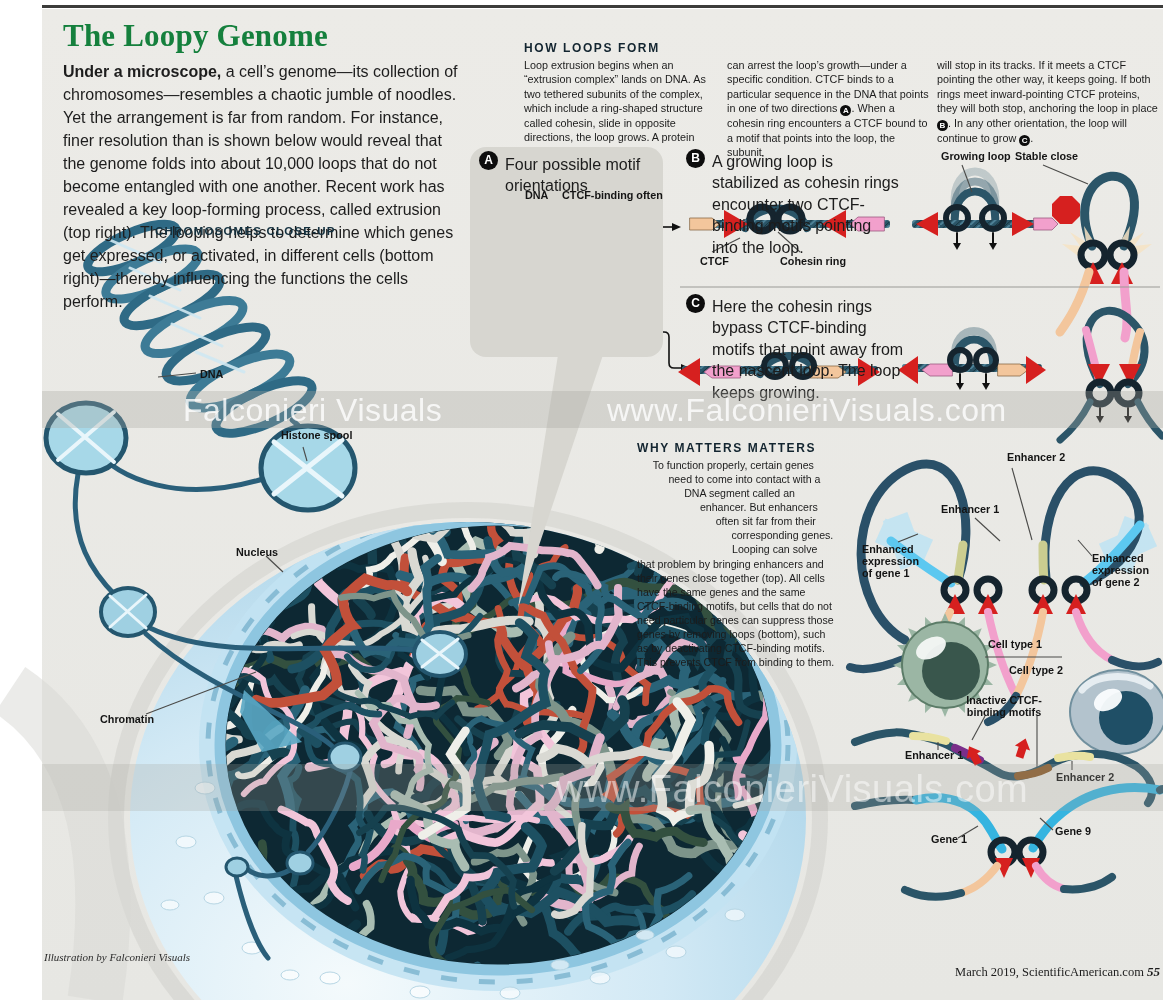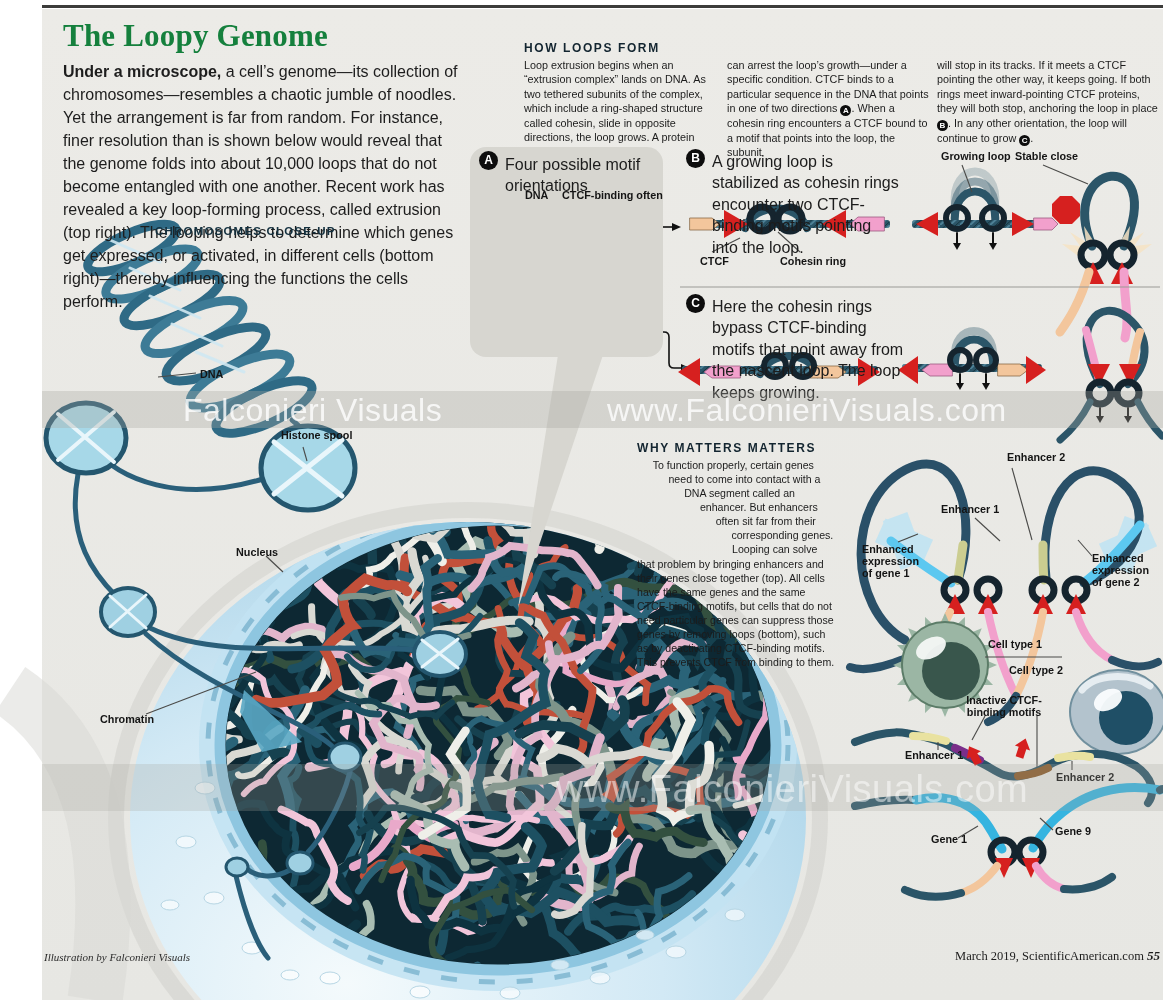--- a/index.html
+++ b/index.html
@@ -21,21 +21,21 @@
   .ptext{font-size:16px;line-height:1.34;color:#1c1c1c;}
   .lbl{font-size:10.8px;font-weight:700;color:#141414;white-space:nowrap;}
   .lblw{font-size:10.8px;font-weight:700;color:#141414;}
   .bubble{left:470px;top:147px;width:193px;height:210px;border-radius:16px;background:#d7d6d0;}
   .wmband{left:42px;width:1121px;background:rgba(168,168,162,.33);}
   .wmtext{font-size:32px;color:rgba(255,255,255,.8);letter-spacing:.5px;white-space:nowrap;}
   .why{width:200px;font-size:10.6px;line-height:1.33;color:#1c1c1c;}
   .why-float{float:left;width:95px;height:85px;margin-top:95px;
              shape-outside:polygon(0 0,95px 85px,0 85px);}
   .footL{font-family:"Liberation Serif",serif;font-style:italic;font-size:11px;color:#2c2c2c;}
-  .footR{font-family:"Liberation Serif",serif;font-size:12.5px;color:#1c1c1c;text-align:right;}
+  .footR{font-family:"Liberation Serif",serif;font-size:12.5px;color:#1c1c1c;text-align:right;margin-top:16px;}
   .footR b{font-style:italic;font-size:13px;}
 </style>
 </head>
 <body>
 
 <div class="page">
   <div class="abs content-bg"></div>
   <div class="abs toprule"></div>
 
   <svg class="abs" style="left:0;top:0" width="1163" height="1000" viewBox="0 0 1163 1000">

